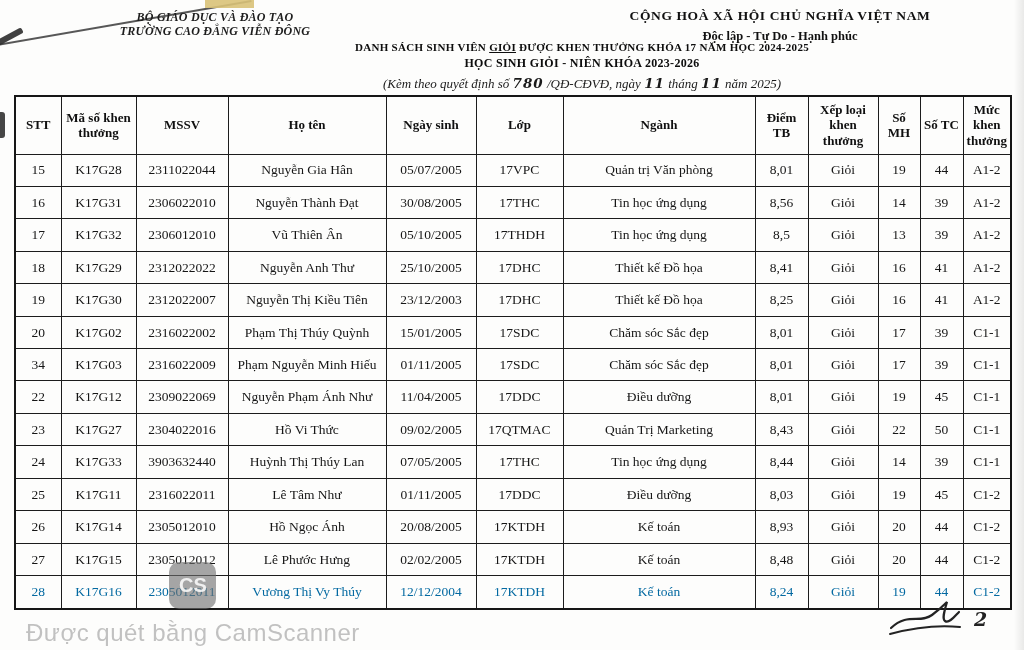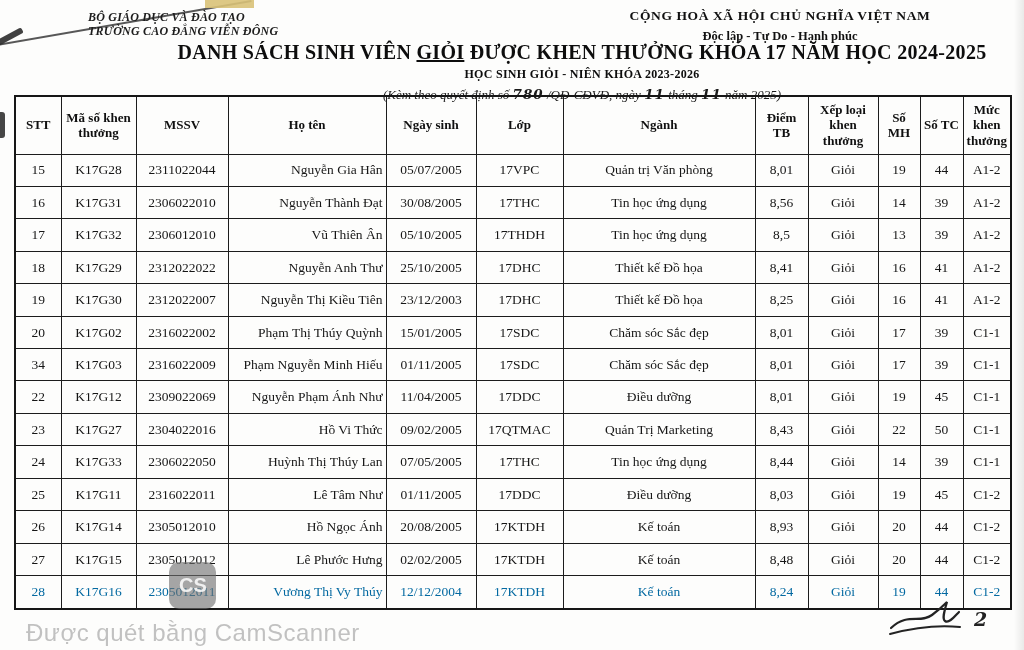--- a/index.html
+++ b/index.html
@@ -4,31 +4,31 @@
 <style>
   html,body{margin:0;padding:0;}
   body{
     width:1024px;height:650px;position:relative;overflow:hidden;
     background:#fdfdfc;
     font-family:"Liberation Serif", serif;
     color:#151515;
   }
   
   .ministry{
-    position:absolute;left:88px;top:11px;width:254px;
+    position:absolute;left:88px;top:11px;width:254px;text-align:center;
     font-weight:bold;font-style:italic;font-size:12px;line-height:1.15;color:#1d1d1d;
     letter-spacing:.2px;
   }
   .republic{
     position:absolute;left:545px;top:8px;width:470px;text-align:center;color:#111;
   }
   .republic .r1{font-weight:bold;font-size:13.5px;letter-spacing:.6px;}
   .republic .r2{font-weight:bold;font-size:12.5px;margin-top:5px;}
   .title-wrap{position:absolute;left:150px;top:41px;width:864px;text-align:center;color:#0d0d0d;}
-  .title1{font-weight:bold;font-size:20px;letter-spacing:.3px;white-space:nowrap;}
+  .title1{font-weight:bold;font-size:11px;letter-spacing:.3px;white-space:nowrap;}
   .title1 .u{text-decoration:underline;}
   .title2{font-weight:bold;font-size:12px;margin-top:3px;letter-spacing:.3px;}
   .decree{font-style:italic;font-size:13px;margin-top:4px;color:#1a1a1a;}
   .hand{font-family:"DejaVu Serif", serif;font-style:italic;font-weight:bold;font-size:13.5px;letter-spacing:1px;}
   
   table.roster{
     position:absolute;left:14px;top:95px;width:996px;height:515px;
     border-collapse:collapse;table-layout:fixed;
     background:transparent;
   }
@@ -39,21 +39,21 @@
   table.roster{border:2.5px solid #161616;}
   table.roster th{
     font-size:13px;font-weight:bold;text-align:center;vertical-align:middle;
     line-height:1.2;padding:1px 2px;color:#101010;
   }
   table.roster thead tr{height:58px;}
   table.roster td{
     font-size:13.5px;text-align:center;vertical-align:middle;
     padding:1px 3px;line-height:1.15;color:#161616;
   }
-  table.roster td.name-cell{text-align:right;}
+  table.roster td.name-cell{text-align:center;}
   table.roster tbody tr:last-child td{color:#0369a1;}
   
   .watermark{
     position:absolute;left:26px;top:562px;display:flex;align-items:center;gap:10px;
     z-index:5;pointer-events:none;flex-direction:column;
   }
   .wm-logo{
     width:47px;height:47px;border-radius:10px;
     background:rgba(112,112,112,.62);
     display:flex;align-items:center;justify-content:center;
@@ -276,21 +276,21 @@
         <td>Quản Trị Marketing</td>
         <td>8,43</td>
         <td>Giỏi</td>
         <td>22</td>
         <td>50</td>
         <td>C1-1</td>
       </tr>
       <tr>
         <td>24</td>
         <td>K17G33</td>
-        <td>2306022050</td>
+        <td>3903632440</td>
         <td class="name-cell">Huỳnh Thị Thúy Lan</td>
         <td>07/05/2005</td>
         <td>17THC</td>
         <td>Tin học ứng dụng</td>
         <td>8,44</td>
         <td>Giỏi</td>
         <td>14</td>
         <td>39</td>
         <td>C1-1</td>
       </tr>

